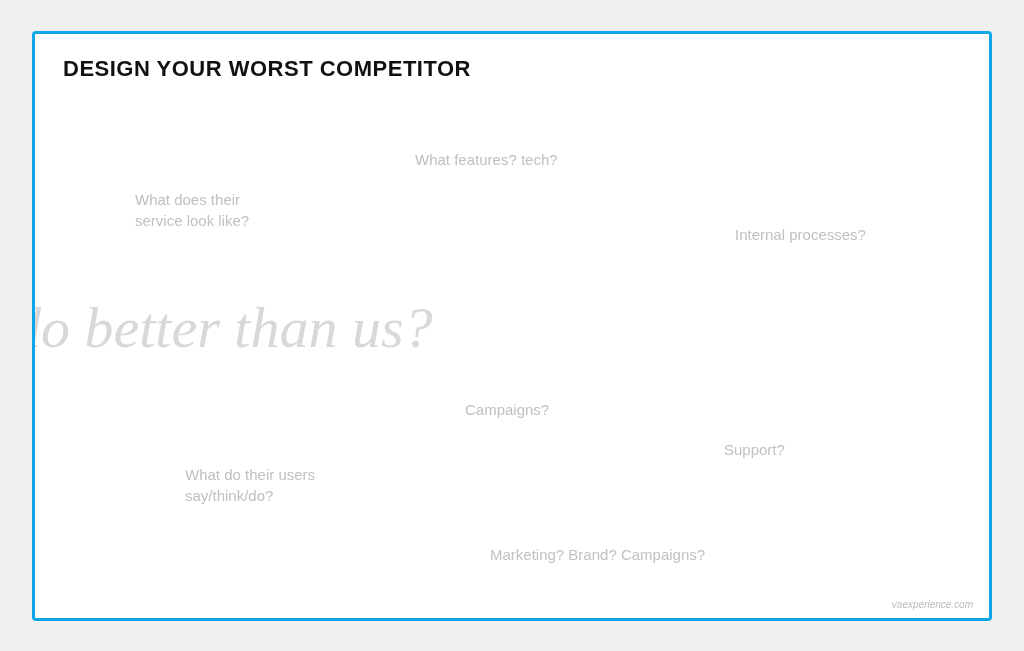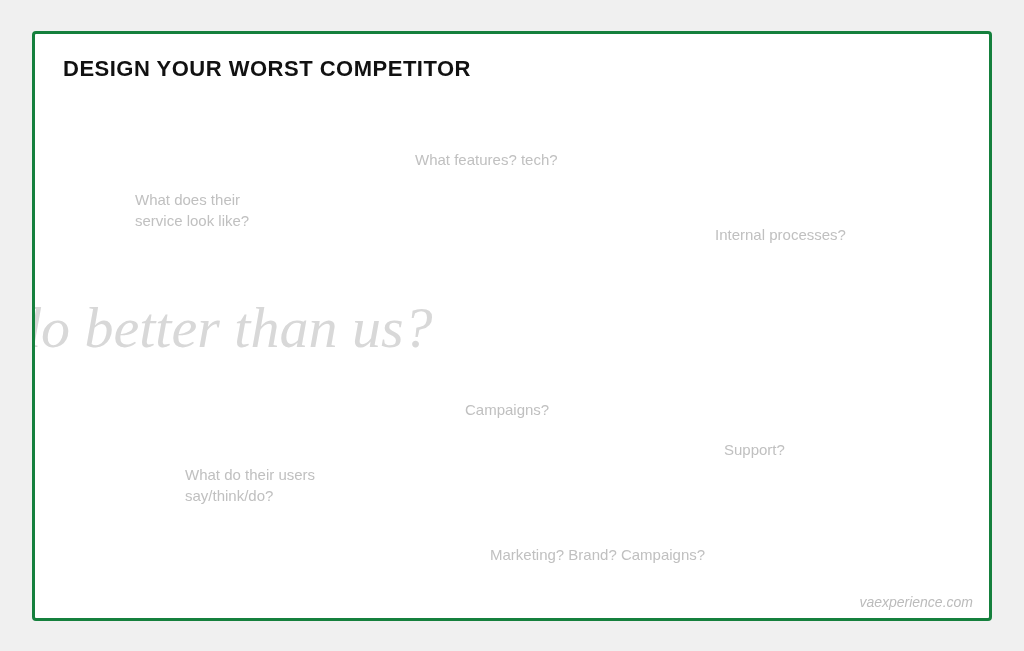--- a/index.html
+++ b/index.html
@@ -15,21 +15,21 @@
       display: flex;
       align-items: center;
       justify-content: center;
       font-family: Georgia, 'Times New Roman', serif;
     }
 
     .card {
       width: 960px;
       height: 590px;
       background: #ffffff;
-      border: 3px solid #15803d;
+      border: 3px solid #0ea5e9;
       border-radius: 4px;
       position: relative;
       overflow: hidden;
     }
 
     .card-title {
       font-family: Arial, Helvetica, sans-serif;
       font-weight: 900;
       font-size: 22px;
       color: #111;
@@ -53,21 +53,21 @@
       left: 380px;
     }
 
     .text-service {
       top: 155px;
       left: 100px;
     }
 
     .text-internal {
       top: 190px;
-      left: 680px;
+      left: 700px;
     }
 
     .text-center-big {
       position: absolute;
       top: 260px;
       left: 50%;
       transform: translateX(-50%);
       font-family: Georgia, 'Times New Roman', serif;
       font-style: italic;
       font-size: 58px;
@@ -98,21 +98,21 @@
     .text-marketing {
       top: 510px;
       left: 455px;
     }
 
     .watermark {
       position: absolute;
       bottom: 8px;
       right: 16px;
       font-family: Arial, Helvetica, sans-serif;
-      font-size: 14px;
+      font-size: 10px;
       color: #bbbbbb;
       font-style: italic;
     }
   </style>
 </head>
 <body>
 
 <div class="card">
 
   <div class="card-title">DESIGN YOUR WORST COMPETITOR</div>

